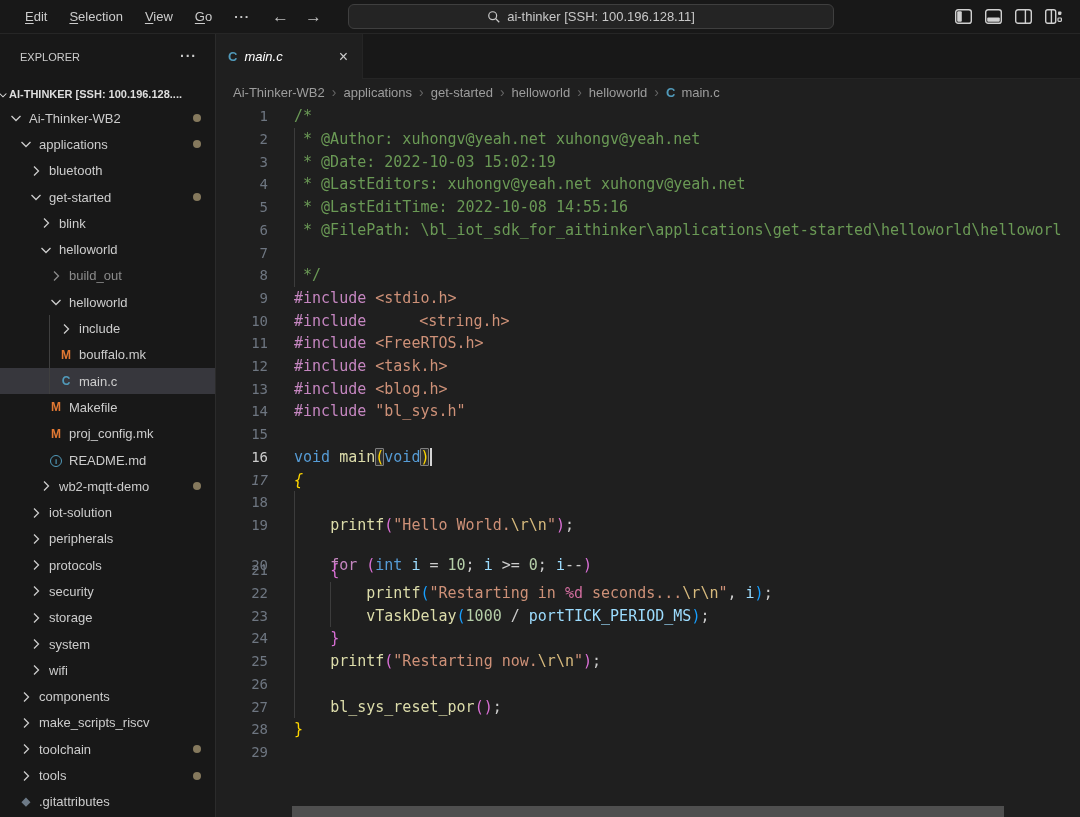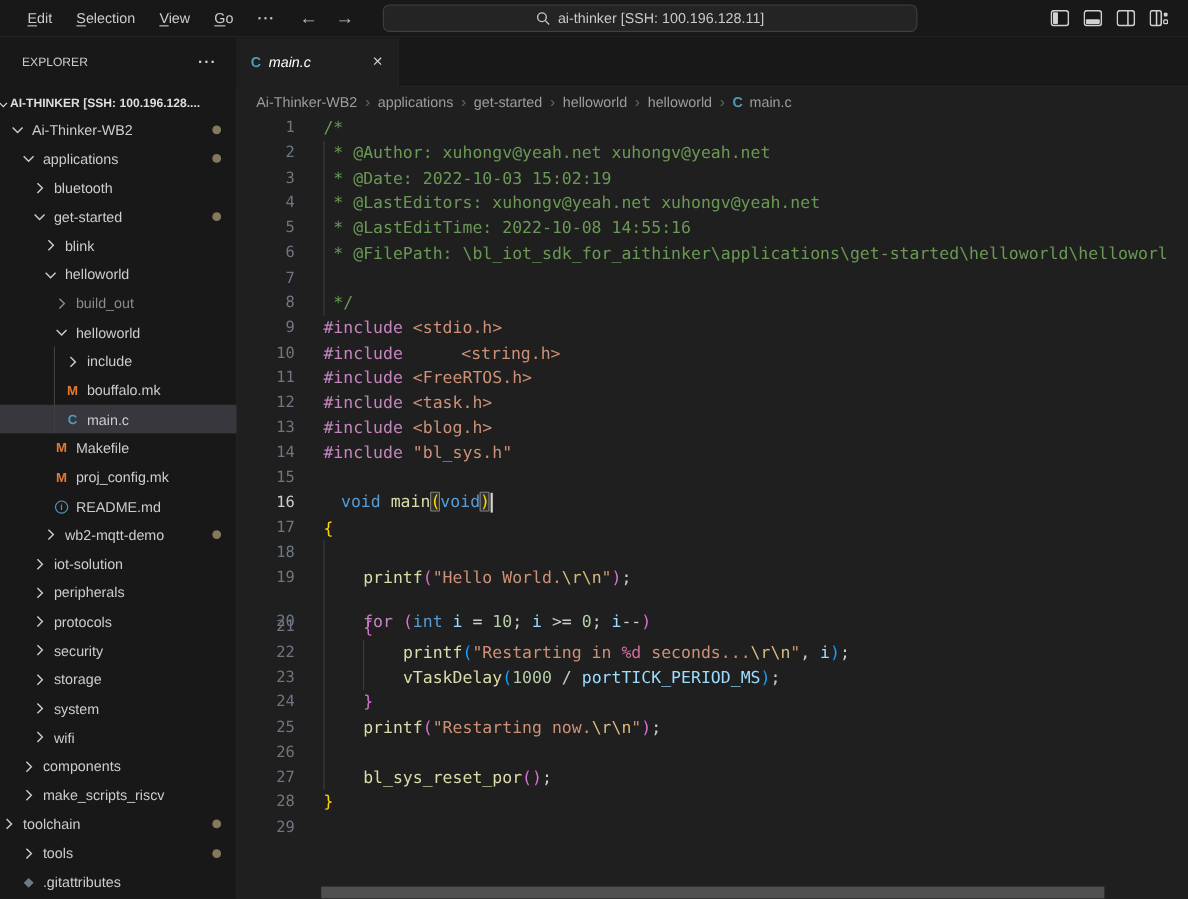--- a/index.html
+++ b/index.html
@@ -302,21 +302,21 @@
           <span class="tlabel">components</span>
         </div>
         <div class="tree-row" style="padding-left: 18px;">
           <span class="tchev">
             <svg width="16" height="16" viewBox="0 0 16 16">
               <path d="M6 3.5L10.5 8 6 12.5" fill="none" stroke="#cccccc" stroke-width="1.3"></path>
             </svg>
           </span>
           <span class="tlabel">make_scripts_riscv</span>
         </div>
-        <div class="tree-row" style="">
+        <div class="tree-row" style="padding-left: 18px;">
           <span class="tchev">
             <svg width="16" height="16" viewBox="0 0 16 16">
               <path d="M6 3.5L10.5 8 6 12.5" fill="none" stroke="#cccccc" stroke-width="1.3"></path>
             </svg>
           </span>
           <span class="tlabel">toolchain</span>
           <span class="tdot" style="background: rgb(133, 121, 93);"></span>
         </div>
         <div class="tree-row" style="padding-left: 18px;">
           <span class="tchev">
@@ -419,25 +419,25 @@
             <span class="code-text"><span style="color: rgb(197, 134, 192);">#include</span><span style="color: rgb(204, 204, 204);"> </span><span style="color: rgb(206, 145, 120); text-align: center;">&lt;blog.h&gt;</span></span>
           </div>
           <div class="code-line" style="top: 295.1px;">
             <span class="line-num">14</span>
             <span class="code-text"><span style="color: rgb(197, 134, 192);">#include</span><span style="color: rgb(204, 204, 204);"> </span><span style="color: rgb(206, 145, 120);">"bl_sys.h"</span></span>
           </div>
           <div class="code-line" style="top: 317.8px;">
             <span class="line-num">15</span>
             <span class="code-text"></span>
           </div>
-          <div class="code-line" style="top: 340.5px; gap: 16px;">
+          <div class="code-line" style="top: 340.5px;">
             <span class="line-num active">16</span>
             <span class="code-text"><span style="color: rgb(86, 156, 214);">void</span><span style="color: rgb(204, 204, 204);"> </span><span style="color: rgb(220, 220, 170);">main</span><span class="tok-bm" style="color: rgb(255, 215, 0);">(</span><span style="color: rgb(86, 156, 214);">void</span><span class="tok-bm" style="color: rgb(255, 215, 0);">)</span><span class="cursor"></span></span>
           </div>
-          <div class="code-line" style="top: 363.2px;">
+          <div class="code-line" style="top: 363.2px; font-style: italic;">
             <span class="line-num">17</span>
             <span class="code-text"><span style="color: rgb(255, 215, 0);">{</span></span>
           </div>
           <div class="code-line" style="top: 385.9px;">
             <span class="line-num">18</span>
             <span class="code-text"></span>
           </div>
           <div class="code-line" style="top: 408.6px;">
             <span class="line-num">19</span>
             <span class="code-text"><span style="color: rgb(204, 204, 204);">    </span><span style="color: rgb(220, 220, 170);">printf</span><span style="color: rgb(218, 112, 214);">(</span><span style="color: rgb(206, 145, 120);">"Hello World.</span><span style="color: rgb(215, 186, 125);">\r\n</span><span style="color: rgb(206, 145, 120);">"</span><span style="color: rgb(218, 112, 214);">)</span><span style="color: rgb(204, 204, 204);">;</span></span>

